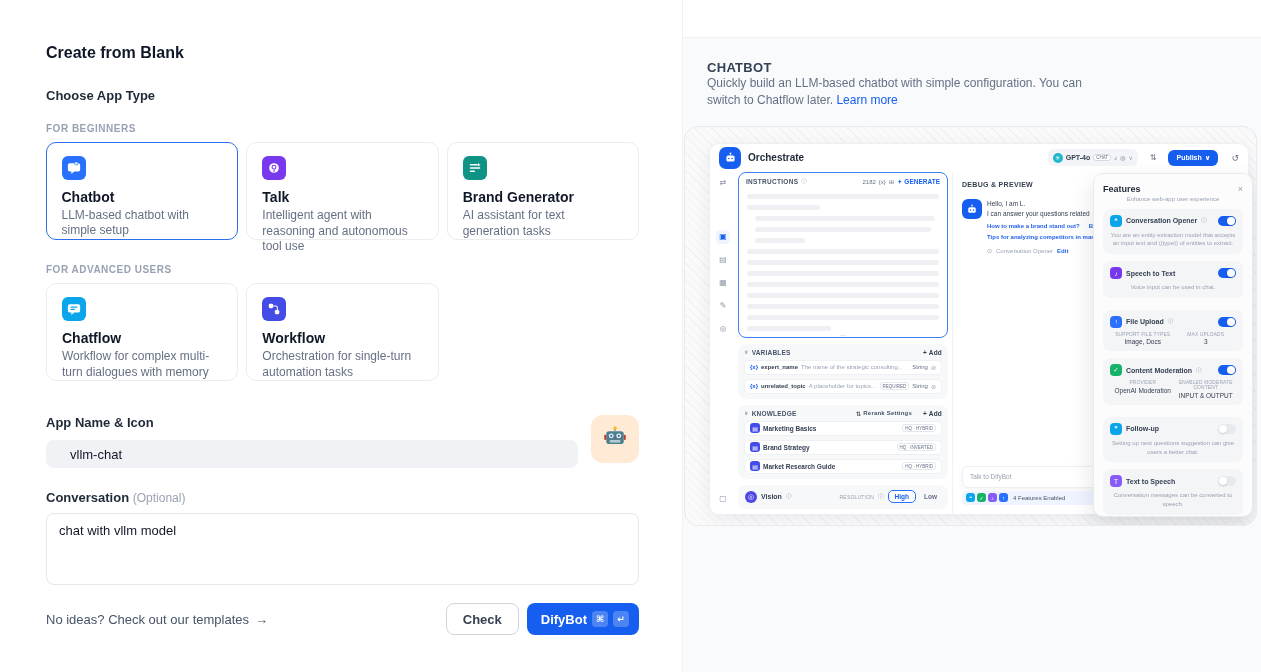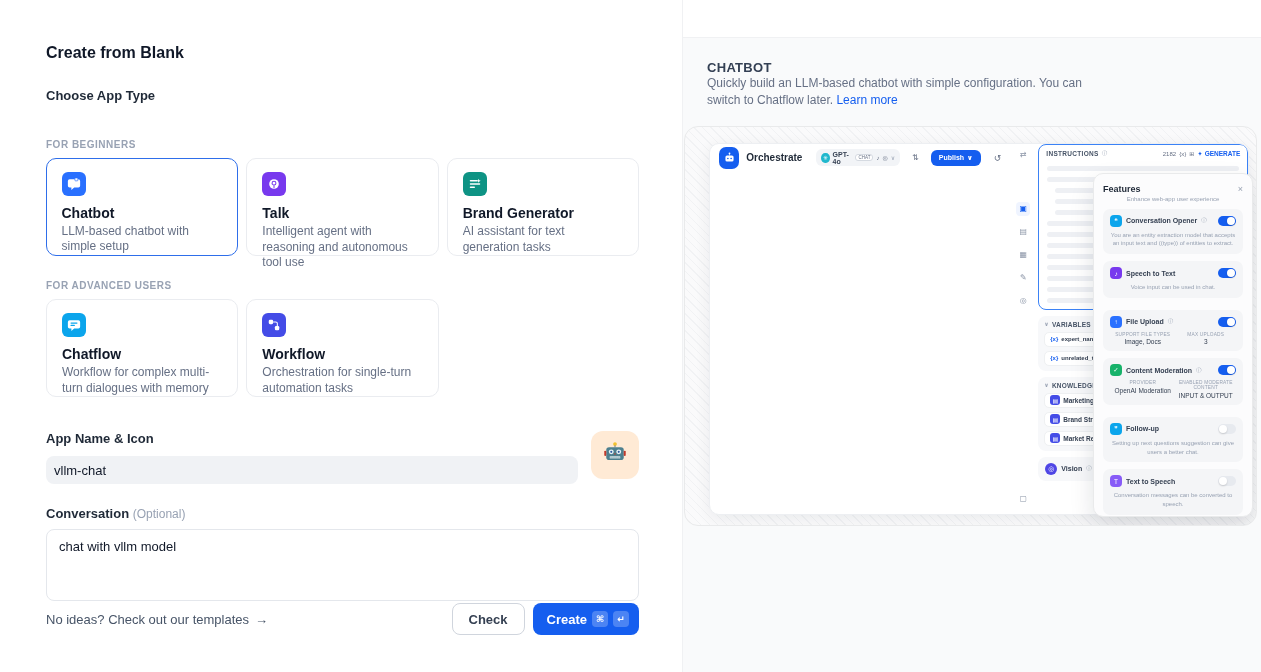--- a/index.html
+++ b/index.html
@@ -5,53 +5,53 @@
   * { box-sizing: border-box; margin: 0; padding: 0; }
   html,body { width:1261px; height:672px; overflow:hidden; }
   body {
     font-family: "Liberation Sans", "DejaVu Sans", sans-serif;
     display:flex; background:#ffffff; color:#101828;
   }
   
   .left { width:683px; min-width:683px; padding:44px 43px 37px 46px; border-right:1px solid #F0F1F3; display:flex; flex-direction:column; background:#fff; }
   .dialog-title { font-size:16px; font-weight:700; color:#101828; }
   .choose-label { margin-top:26px; font-size:13px; font-weight:700; color:#1F2937; }
-  .group-label { margin-top:36px; font-size:10px; font-weight:600; color:#98A2B3; letter-spacing:.5px; }
+  .group-label { margin-top:20px; font-size:10px; font-weight:600; color:#98A2B3; letter-spacing:.5px; }
   .group-label.second { margin-top:24px; }
   .cards { margin-top:8px; display:grid; grid-template-columns:repeat(3,1fr); gap:8px; }
   .card { background:#fff; border:1px solid #EAECF0; border-radius:10px; padding:13px 15px; height:98px; cursor:pointer; }
   .card.selected { border:1.5px solid #2E6EEA; padding:12.5px 14.5px; }
   .card-icon { width:24px; height:24px; border-radius:6px; display:flex; align-items:center; justify-content:center; }
   .card-name { margin-top:9px; font-size:14px; font-weight:700; color:#101828; }
   .card-desc { margin-top:3px; font-size:12px; color:#667085; line-height:1.3; }
   .name-section { margin-top:34px; display:flex; gap:13px; align-items:flex-start; }
   .name-col { flex:1; min-width:0; }
   .field-label { font-size:13px; font-weight:700; color:#1F2937; }
   .optional { font-size:12px; color:#98A2B3; font-weight:400; }
-  .app-name-input { margin-top:10px; width:100%; height:28px; background:#F0F2F5; border:none; outline:none; border-radius:8px; padding:0 8px; font-size:13px; color:#101828; font-family:inherit; }
+  .app-name-input { margin-top:10px; width:100%; height:28px; background:#F0F2F5; border:none; outline:none; border-radius:8px; padding:0 24px; font-size:13px; color:#101828; font-family:inherit; }
   .app-icon-btn { width:48px; height:48px; border-radius:12px; background:#FFEAD5; display:flex; align-items:center; justify-content:center; cursor:pointer; }
   .desc-label { margin-top:22px; }
   .desc-textarea { margin-top:8px; width:100%; height:72px; border:1px solid #E4E7EC; border-radius:8px; padding:9px 12px; font-size:13px; color:#101828; resize:none; font-family:inherit; outline:none; }
   .footer { margin-top:auto; display:flex; justify-content:space-between; align-items:center; }
   .templates-link { font-size:13px; color:#475467; display:flex; align-items:center; gap:6px; cursor:pointer; }
   .footer-btns { display:flex; gap:8px; }
   .btn-cancel { height:32px; padding:0 16px; background:#fff; border:1px solid #D0D5DD; border-radius:8px; font-size:13px; font-weight:600; color:#354052; cursor:pointer; font-family:inherit; }
   .btn-create { height:32px; padding:0 10px 0 14px; background:#155EEF; border:none; border-radius:8px; font-size:13px; font-weight:600; color:#fff; display:flex; align-items:center; gap:5px; cursor:pointer; font-family:inherit; }
   .kbd { width:16px; height:16px; border-radius:4px; background:rgba(255,255,255,.24); font-size:9px; display:flex; align-items:center; justify-content:center; }
   
   .right { flex:1; min-width:0; background:#F9FAFB; display:flex; flex-direction:column; }
   .topbar { height:38px; min-height:38px; background:#fff; border-bottom:1px solid #F0F1F3; }
   .info { padding:22px 24px 0 24px; }
   .info-title { font-size:13px; font-weight:700; color:#344054; letter-spacing:.3px; }
   .info-desc { font-size:12px; color:#667085; line-height:1.45; max-width:380px; }
   .learn-more { color:#155EEF; font-weight:500; cursor:pointer; }
   .preview-card { margin:16px 4px 0 1px; height:400px; position:relative; border:1px solid #E9EAEB; border-radius:14px; overflow:hidden;
     background:repeating-linear-gradient(45deg,#FAFAFB 0px,#FAFAFB 5px,#F1F2F4 5px,#F1F2F4 6px); }
   
-  .pwindow { position:absolute; left:24px; top:16px; width:540px; height:372px; background:#fff; border:1px solid #EDEFF2; border-radius:10px; box-shadow:0 4px 16px rgba(16,24,40,.07); display:flex; flex-direction:row; overflow:hidden; }
+  .pwindow { position:absolute; left:24px; top:16px; width:540px; height:372px; background:#fff; border:1px solid #EDEFF2; border-radius:10px; box-shadow:0 4px 16px rgba(16,24,40,.07); display:flex; flex-direction:column; overflow:hidden; }
   .pw-head { height:28px; min-height:28px; display:flex; align-items:center; gap:7px; padding:0 9px; }
   .pw-avatar { width:22px; height:22px; border-radius:7px; background:#155EEF; display:flex; align-items:center; justify-content:center; }
   .pw-title { font-size:10px; font-weight:700; color:#1F2937; }
   .pw-spacer { flex:1; }
   .chip { height:17px; background:#F2F4F7; border-radius:6px; display:flex; align-items:center; gap:3px; padding:0 5px; }
   .chip-logo { width:10px; height:10px; border-radius:50%; background:#21B8CD; color:#fff; font-size:6px; display:flex; align-items:center; justify-content:center; }
   .chip-name { font-size:7px; font-weight:700; color:#354052; }
   .chip-badge { border:1px solid #D5DAE1; background:#fff; border-radius:3px; padding:0 2px; font-size:4.5px; color:#667085; }
   .chip-mini { font-size:6px; color:#667085; }
   .chip-chев { font-size:6px; color:#98A2B3; }
@@ -234,21 +234,21 @@
   <textarea class="desc-textarea" style="">chat with vllm model</textarea>
 
   <div class="footer">
     <div class="templates-link">
       <span>No ideas? Check out our templates</span>
       <span>→</span>
     </div>
     <div class="footer-btns">
       <button class="btn-cancel">Check</button>
       <button class="btn-create">
-        <span>Create</span>
+        <span>DifyBot</span>
         <span class="kbd">⌘</span>
         <span class="kbd">↵</span>
       </button>
     </div>
   </div>
 </div>
 
 <div class="right">
   <div class="topbar"></div>
   <div class="info">

